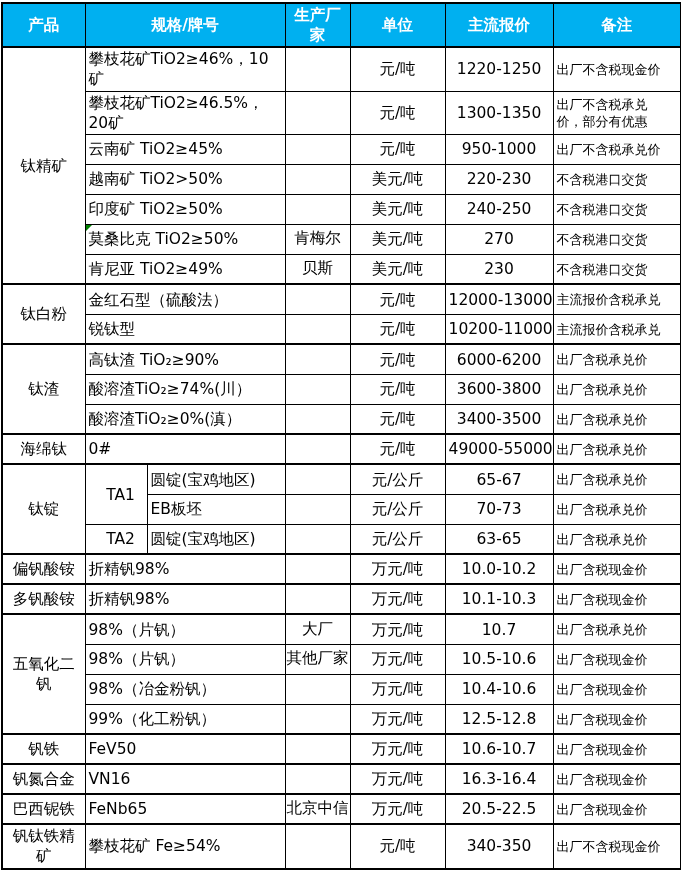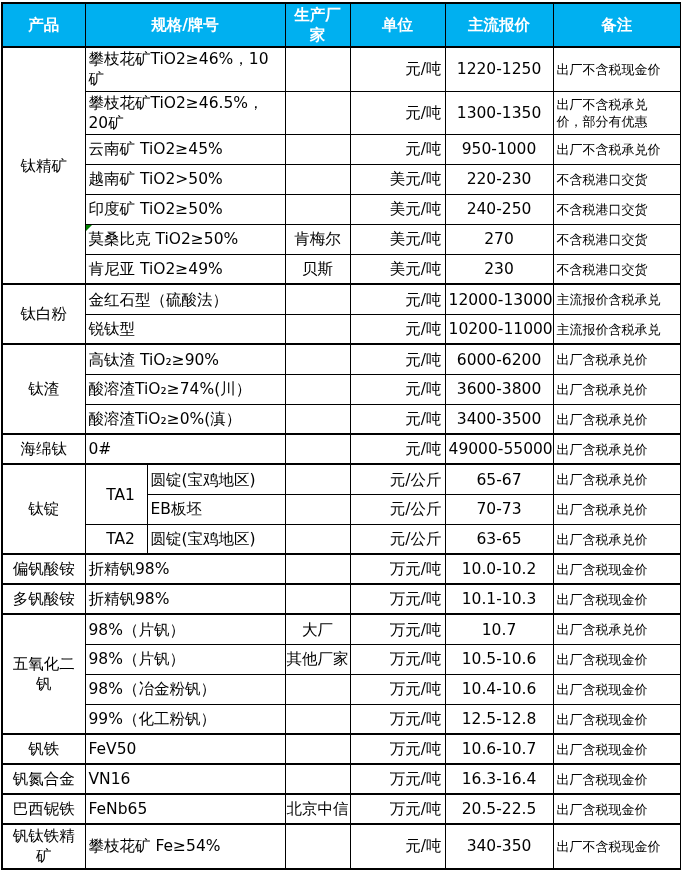--- a/index.html
+++ b/index.html
@@ -38,22 +38,22 @@
     color:var(--header-text);
     font-weight:700;
     height:30px;
     text-align:center;
   }
   tbody tr{height:30px;}
   tr.group-start td{border-top:2px solid var(--border);}
   .cell-product{text-align:center;margin-top:41px;}
   .cell-grade{text-align:center;padding-left:12px;}
   .cell-spec{text-align:left;position:relative;}
-  .cell-maker{text-align:center;white-space:nowrap;padding:1px 1px;}
-  .cell-unit{text-align:right;white-space:nowrap;}
+  .cell-maker{text-align:center;white-space:nowrap;padding:1px 1px;font-family:Liberation Mono, monospace;}
+  .cell-unit{text-align:center;white-space:nowrap;}
   .cell-price{text-align:center;white-space:nowrap;margin-left:24px;}
   .cell-note{text-align:left;padding:3px 1px 1px 3px;font-size:13px;white-space:pre-line;}
   .comment-marker{
     position:absolute;top:0;left:0;width:0;height:0;
     border-top:6px solid var(--marker);
     border-right:6px solid transparent;
   }
 </style>
 </head>
 <body>

